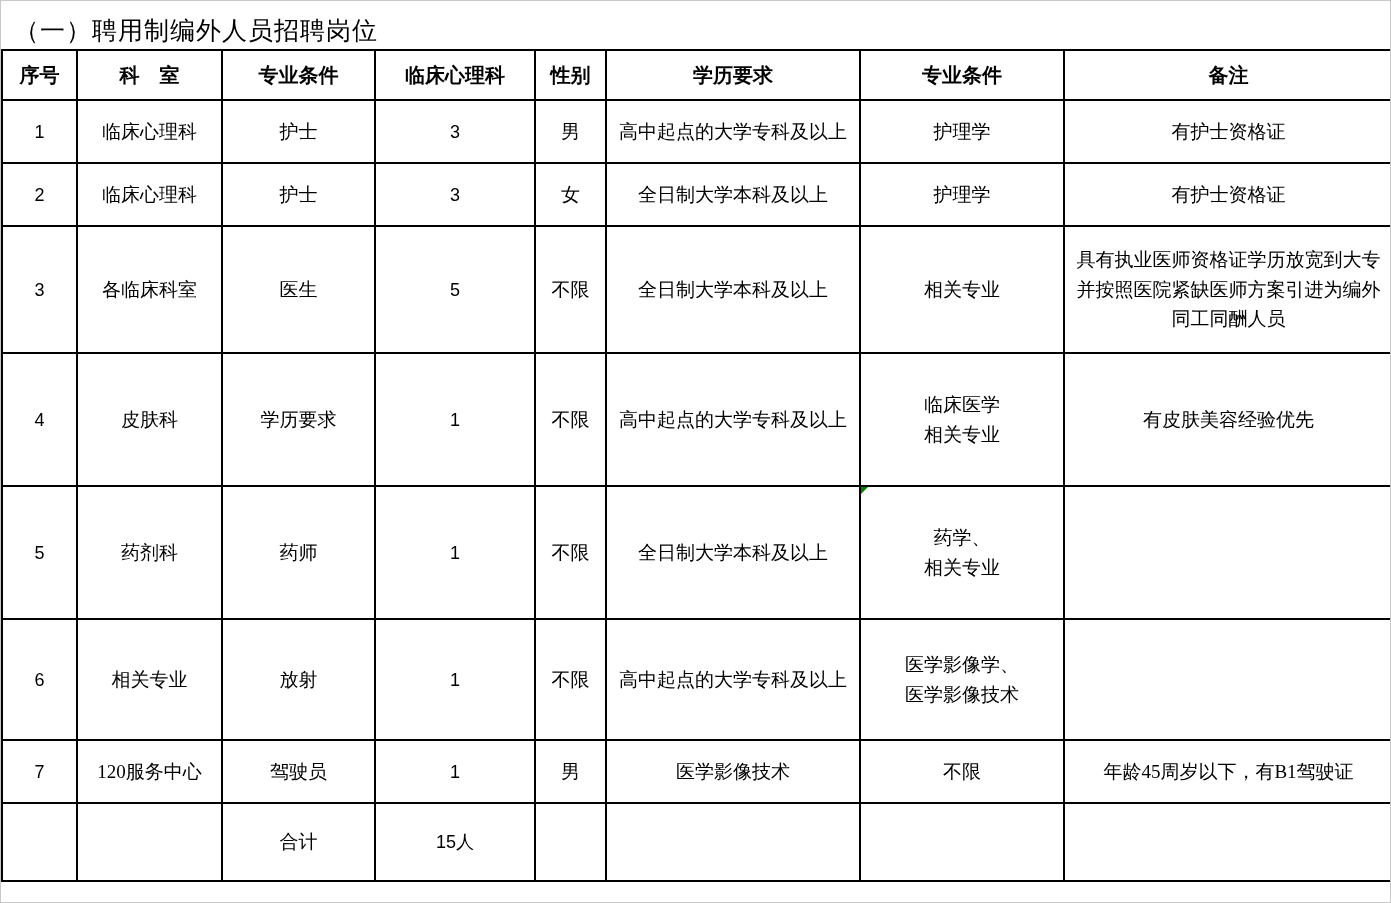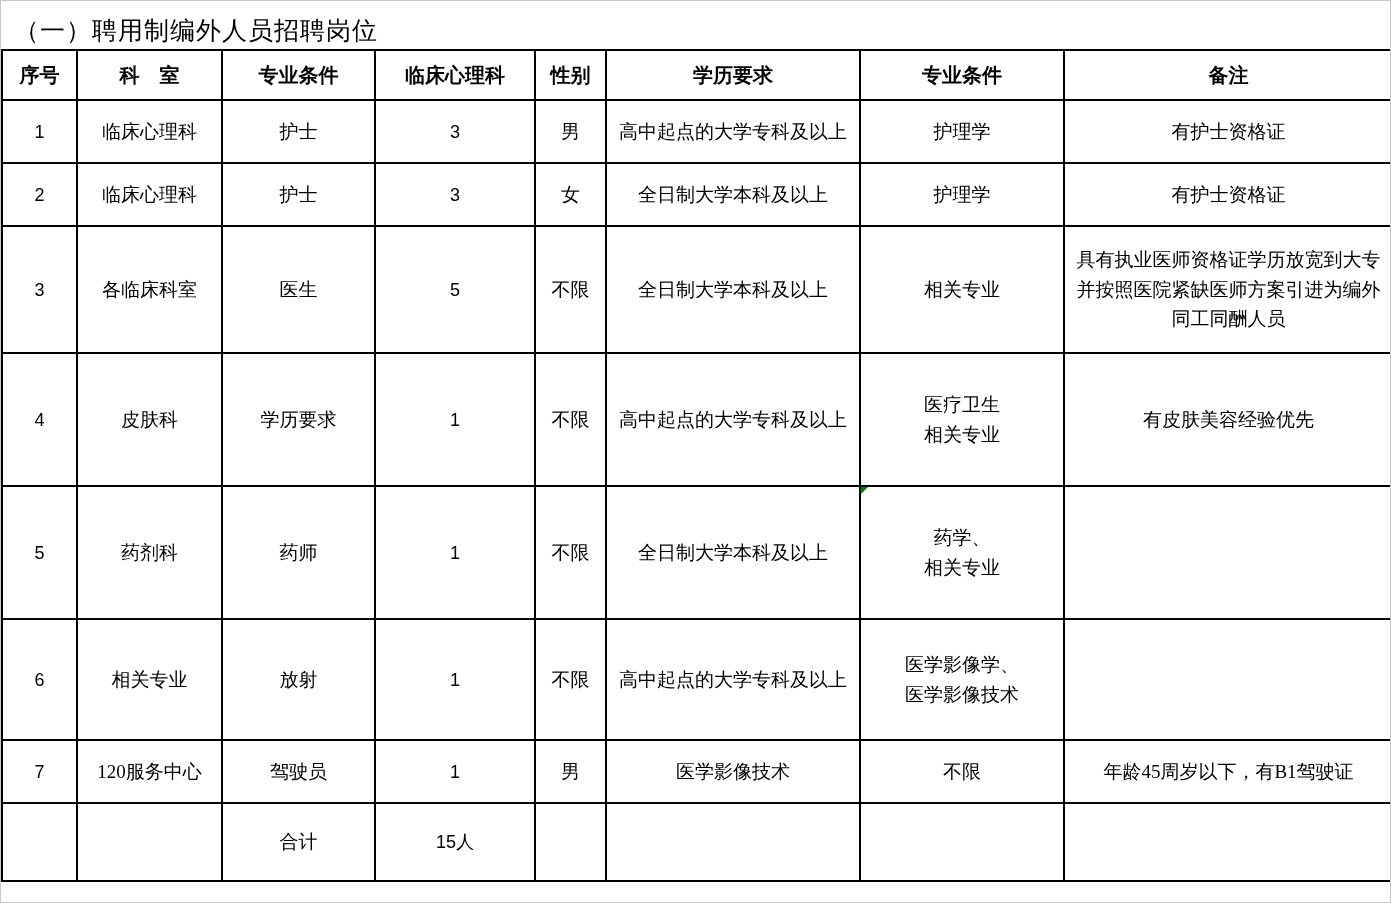--- a/index.html
+++ b/index.html
@@ -122,21 +122,21 @@
           <td class="preline"><span>相关专业</span></td>
           <td><span>具有执业医师资格证学历放宽到大专并按照医院紧缺医师方案引进为编外同工同酬人员</span></td>
         </tr>
         <tr style="height: 133px;">
           <td class="num"><span>4</span></td>
           <td><span>皮肤科</span></td>
           <td><span>学历要求</span></td>
           <td class="num"><span>1</span></td>
           <td><span>不限</span></td>
           <td><span>高中起点的大学专科及以上</span></td>
-          <td class="preline"><span>医疗卫生
+          <td class="preline"><span>临床医学
 相关专业</span></td>
           <td><span>有皮肤美容经验优先</span></td>
         </tr>
         <tr style="height: 133px;">
           <td class="num"><span>5</span></td>
           <td><span>药剂科</span></td>
           <td><span>药师</span></td>
           <td class="num"><span>1</span></td>
           <td><span>不限</span></td>
           <td><span>全日制大学本科及以上</span></td>

